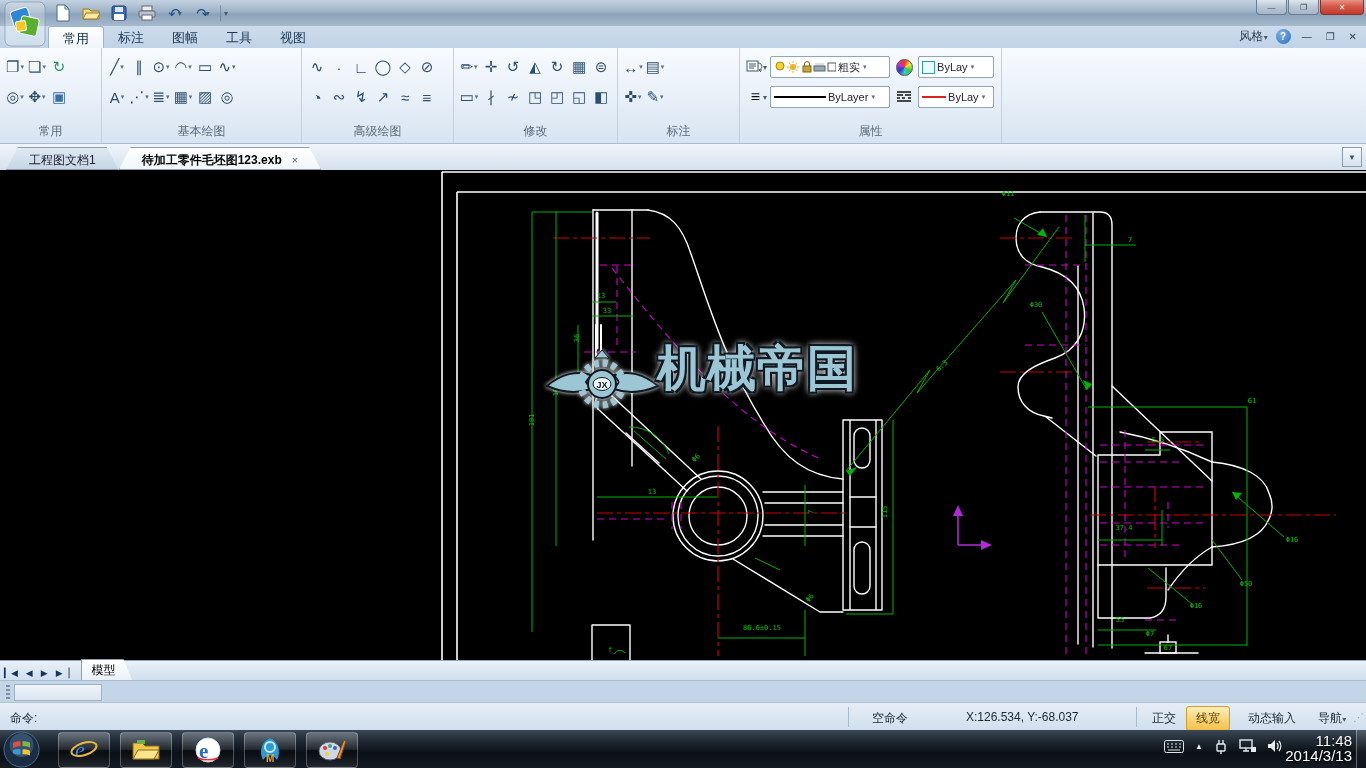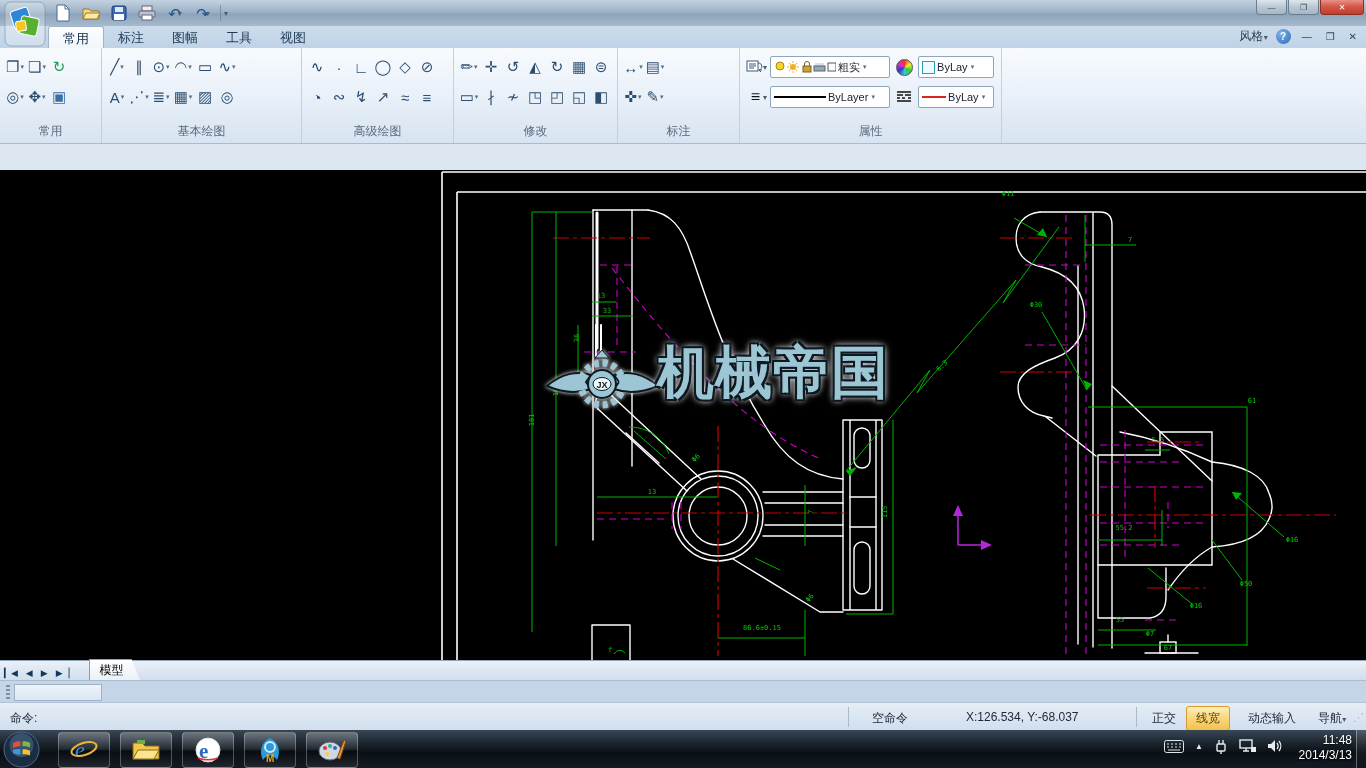--- a/index.html
+++ b/index.html
@@ -62,31 +62,31 @@
   .dtab.active{background:linear-gradient(#ffffff,#f2f7fb);font-weight:bold;color:#000;}
   .dclose{margin-left:10px;color:#667;font-weight:normal;font-size:11px;cursor:pointer;}
   .dtab-list-btn{position:absolute;right:4px;top:3px;width:18px;height:18px;border:1px solid #8a9cae;
     background:linear-gradient(#f4f8fc,#d6e2ee);display:flex;align-items:center;justify-content:center;
     font-size:8px;color:#456;cursor:pointer;}
   
   .canvas{position:absolute;left:0;top:170px;width:1366px;height:490px;background:#000;overflow:hidden;cursor:crosshair;}
   .dim{position:absolute;font-family:"DejaVu Sans Mono",monospace;font-size:7px;color:#00c800;
     transform:translate(-50%,-50%);white-space:nowrap;}
   .watermark{position:absolute;left:545px;top:178px;width:300px;height:78px;pointer-events:none;z-index:6;}
-  .wm-text{position:absolute;left:112px;top:-4px;font-size:57px;font-weight:bold;color:#9cc6d4;line-height:1;
+  .wm-text{position:absolute;left:112px;top:-4px;font-size:49px;font-weight:bold;color:#9cc6d4;line-height:1;
     letter-spacing:1px;white-space:nowrap;
     text-shadow:-2px -2px 0 #0d1822,2px -2px 0 #0d1822,-2px 2px 0 #0d1822,2px 2px 0 #0d1822,0 0 6px #fff,0 0 9px #fff;}
   .wm-url{position:absolute;left:116px;top:44px;font-size:21px;font-weight:bold;color:#9cc6d4;letter-spacing:3px;
     white-space:nowrap;
     text-shadow:-2px -2px 0 #0d1822,2px -2px 0 #0d1822,-2px 2px 0 #0d1822,2px 2px 0 #0d1822,0 0 5px #fff,0 0 8px #fff;}
   
   .modelbar{position:absolute;left:0;top:660px;width:1366px;height:20px;
     background:linear-gradient(#eaf1f8,#cfdded);border-top:1px solid #92a6ba;display:flex;align-items:flex-end;}
   .navbtn{font-size:9px;color:#14355c;padding:3px 4px;cursor:pointer;}
-  .sheettab{margin-left:15px;padding:2px 16px 2px 10px;background:linear-gradient(#fff,#e9f0f7);
+  .sheettab{margin-left:7px;padding:2px 16px 2px 10px;background:linear-gradient(#fff,#e9f0f7);
     border:1px solid #8a9cae;border-bottom:none;font-size:12px;color:#000;
     clip-path:polygon(0 0,calc(100% - 9px) 0,100% 100%,0 100%);cursor:pointer;}
   
   .cmdrow{position:absolute;left:0;top:680px;width:1366px;height:22px;background:#c4d5e7;
     border-top:1px solid #aabccf;}
   .grip{position:absolute;left:6px;top:4px;width:4px;height:14px;
     background:repeating-linear-gradient(#7c90a4 0 2px,transparent 2px 4px);}
   .cmdinput{position:absolute;left:14px;top:3px;width:86px;height:15px;background:linear-gradient(#eef4f9,#dbe6f1);
     border:1px solid #9fb2c5;}
   
@@ -98,21 +98,21 @@
   .lw-on{left:1186px;top:3px;padding:3px 9px;border:1px solid #d89b2e;border-radius:3px;
     background:linear-gradient(#fdeeb8,#f8d270 60%,#f2c14e);color:#5a3c00;cursor:pointer;}
   .gripcorner{position:absolute;right:2px;top:8px;color:#9ab0c4;font-size:11px;}
   
   .taskbar{position:absolute;left:0;top:730px;width:1366px;height:38px;
     background:linear-gradient(#3a4754 0%,#1b242e 35%,#0b1016 60%,#141b23);}
   .tbtn{position:absolute;top:2px;width:50px;height:34px;border:1px solid rgba(255,255,255,.28);border-radius:4px;
     background:linear-gradient(rgba(255,255,255,.28),rgba(255,255,255,.08) 48%,rgba(0,0,0,.25) 52%,rgba(255,255,255,.06));
     display:flex;align-items:center;justify-content:center;cursor:pointer;}
   .tray{position:absolute;right:84px;top:8px;display:flex;align-items:center;gap:11px;}
-  .clock{position:absolute;right:14px;top:3px;text-align:right;color:#fff;font-size:12px;line-height:15px;
+  .clock{position:absolute;right:14px;top:3px;text-align:right;color:#fff;font-size:15px;line-height:15px;
     text-shadow:0 1px 2px #000;}
   .showdesk{position:absolute;right:0;top:0;width:9px;height:38px;border-left:1px solid rgba(255,255,255,.35);
     background:linear-gradient(rgba(255,255,255,.12),rgba(0,0,0,.2));cursor:pointer;}
 </style>
 </head>
 <body>
 
 <div id="app">
 
   <div class="titlebar">
@@ -441,20 +441,27 @@
         <span class="combo" style="width:74px">
           <span class="line-red"></span>
           <span class="ctext">ByLay</span>
           <span class="caret">▾</span>
         </span>
       </div>
       <div class="glabel">属性</div>
     </div>
   </div>
 
+  <div class="doctabbar">
+    <div class="dtabs" id="doc-tabs">
+        <span class="dtab"><span>工程图文档1</span></span>
+        <span class="dtab active"><span>待加工零件毛坯图123.exb</span><span class="dclose">×</span></span>
+      </div>
+    <div class="dtab-list-btn">▼</div>
+  </div>
 
   <div class="canvas">
     <svg width="1366" height="490" viewBox="0 0 1366 490">
 
       <g stroke="#fff" stroke-width="1.6" fill="none">
         <path d="M442,2 V490 M442,2 H1366 M457,22 V490 M457,22 H1366"></path>
       </g>
 
       <g stroke="#fff" stroke-width="1.4" fill="none" stroke-linecap="round">
         <path d="M593,40 V370"></path>
@@ -571,21 +578,21 @@
         <span class="dim" style="left: 811px; top: 342px; transform: translate(-50%, -50%) rotate(-90deg);">7</span>
         <span class="dim" style="left: 885px; top: 342px; transform: translate(-50%, -50%) rotate(-90deg);">115</span>
         <span class="dim" style="left: 762px; top: 458px;">86.6±0.15</span>
         <span class="dim" style="left: 810px; top: 428px; transform: translate(-50%, -50%) rotate(-50deg);">Φ6</span>
         <span class="dim" style="left: 610px; top: 480px;">f</span>
         <span class="dim" style="left: 1008px; top: 24px;">Φ11</span>
         <span class="dim" style="left: 1130px; top: 70px;">7</span>
         <span class="dim" style="left: 1036px; top: 135px;">Φ30</span>
         <span class="dim" style="left: 1252px; top: 231px;">61</span>
         <span class="dim" style="left: 1158px; top: 270px;">5.5</span>
-        <span class="dim" style="left: 1124px; top: 358px;">55.2</span>
+        <span class="dim" style="left: 1124px; top: 358px;">37.4</span>
         <span class="dim" style="left: 1292px; top: 370px;">Φ16</span>
         <span class="dim" style="left: 1246px; top: 414px;">Φ50</span>
         <span class="dim" style="left: 1196px; top: 436px;">Φ16</span>
         <span class="dim" style="left: 1120px; top: 450px;">55</span>
         <span class="dim" style="left: 1150px; top: 464px;">Φ7</span>
         <span class="dim" style="left: 1168px; top: 478px;">67</span>
       </div>
 
     <div class="watermark">
       <svg width="115" height="72" viewBox="0 0 115 72" style="filter:drop-shadow(0 0 2px #fff);">

